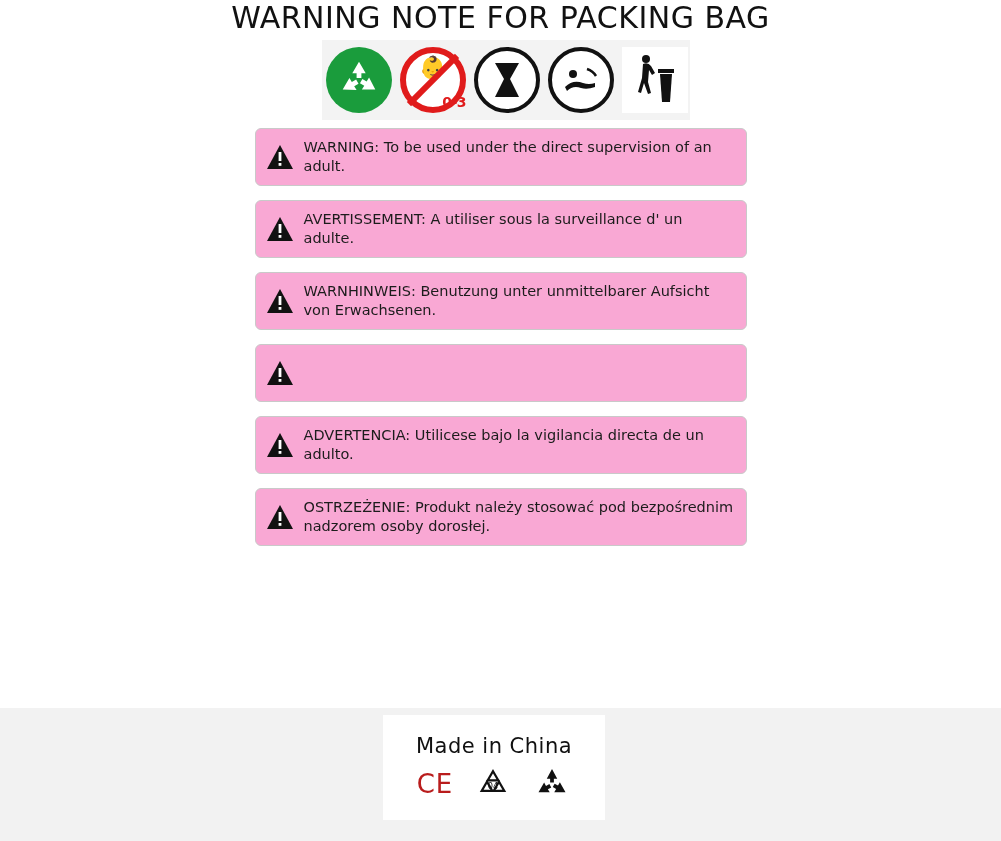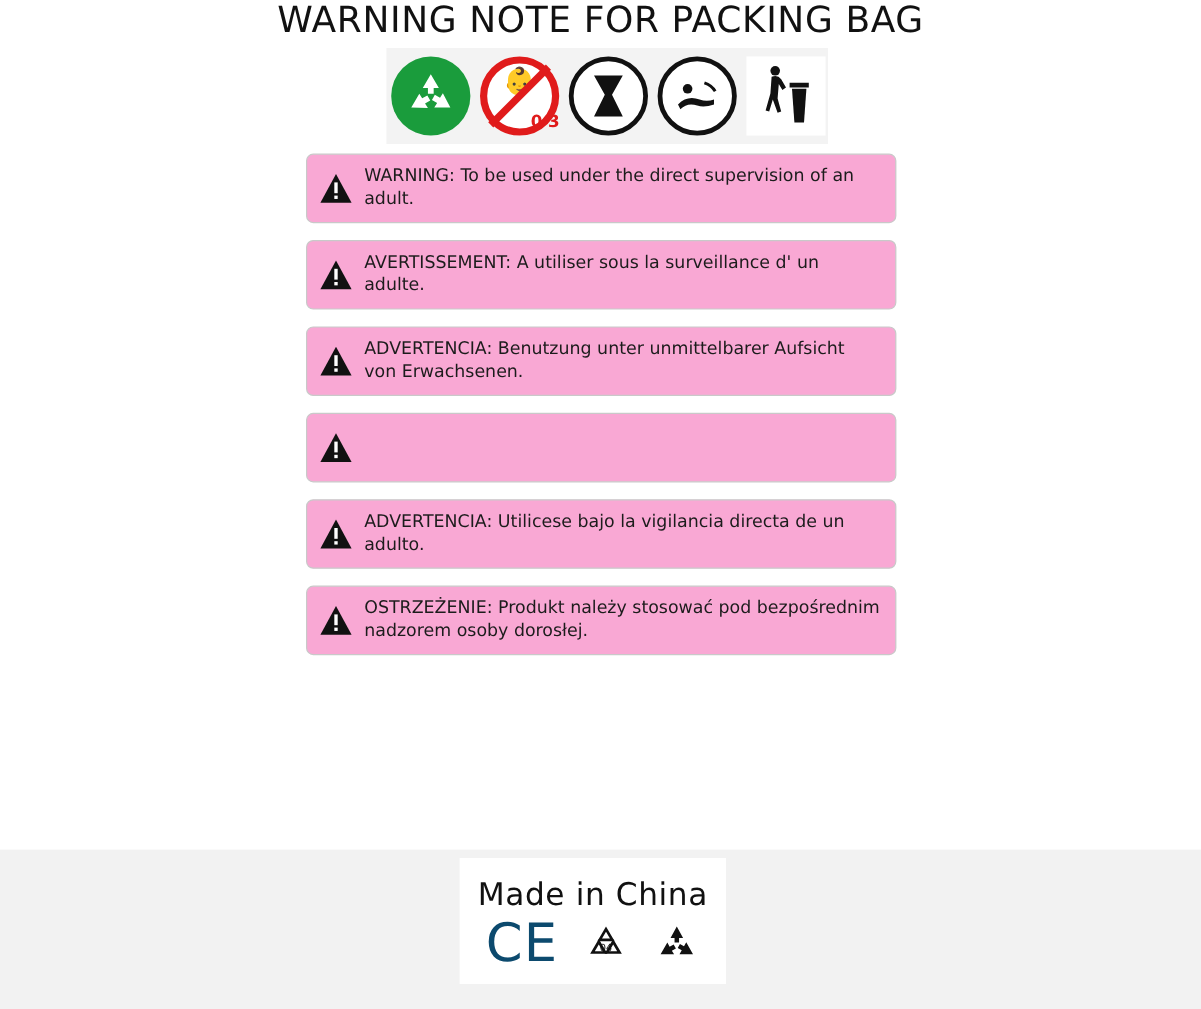--- a/index.html
+++ b/index.html
@@ -203,38 +203,38 @@
     top: 715px;
     width: 222px;
     height: 105px;
     background: #ffffff;
     display: flex;
     flex-direction: column;
     align-items: center;
     justify-content: center;
   }
   .made-in {
-    font-size: 26px;
+    font-size: 21px;
     letter-spacing: 0.5px;
     color: #111;
     font-family: "DejaVu Sans", sans-serif;
     margin-bottom: 8px;
     text-align: center;
   }
   .footer-marks {
     display: flex;
     align-items: center;
     justify-content: center;
     gap: 22px;
   }
   .ce-mark {
-    font-size: 44px;
+    font-size: 26px;
     font-weight: 400;
     letter-spacing: 1px;
-    color: #0c4a6e;
+    color: #b91c1c;
     font-family: "DejaVu Sans", sans-serif;
     line-height: 34px;
   }
   .mark-svg { display:block; }
 </style>
 </head>
 <body>
 
 <div class="page">
 
@@ -321,21 +321,21 @@
     </div>
 
     <div class="warn-row">
       <span class="warn-icon">
         <svg width="28" height="26" viewBox="0 0 28 26">
             <path d="M14 1 L27 25 L1 25 Z" fill="#111"></path>
             <rect x="12.6" y="8" width="2.8" height="9" fill="#fff"></rect>
             <rect x="12.6" y="19" width="2.8" height="2.8" fill="#fff"></rect>
           </svg>
       </span>
-      <span class="warn-text">ADVERTENCIA: Benutzung unter unmittelbarer Aufsicht von Erwachsenen.</span>
+      <span class="warn-text">WARNHINWEIS: Benutzung unter unmittelbarer Aufsicht von Erwachsenen.</span>
     </div>
 
     <div class="warn-row">
       <span class="warn-icon">
         <svg width="28" height="26" viewBox="0 0 28 26">
             <path d="M14 1 L27 25 L1 25 Z" fill="#111"></path>
             <rect x="12.6" y="8" width="2.8" height="9" fill="#fff"></rect>
             <rect x="12.6" y="19" width="2.8" height="2.8" fill="#fff"></rect>
           </svg>
       </span>

